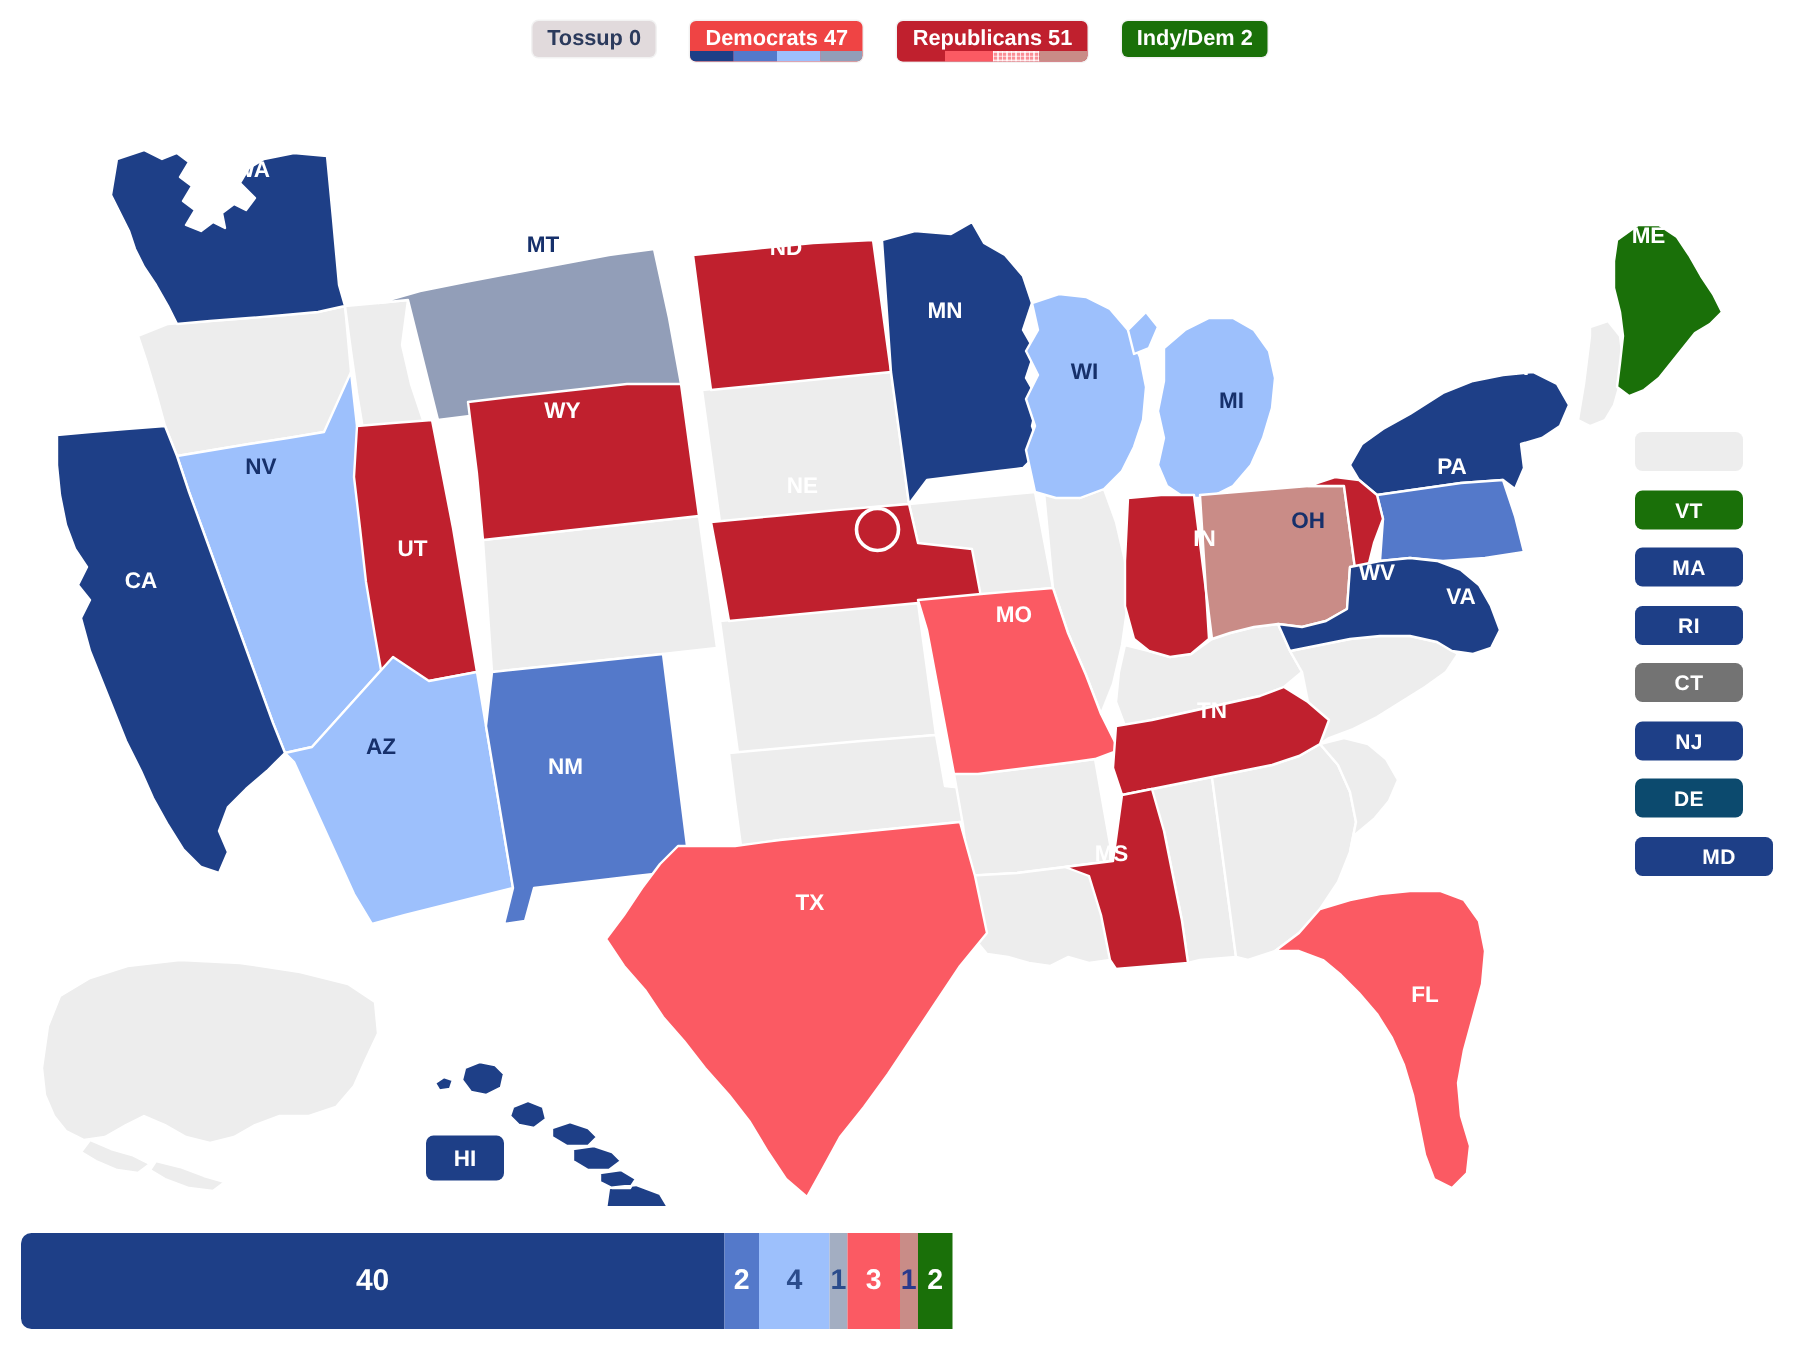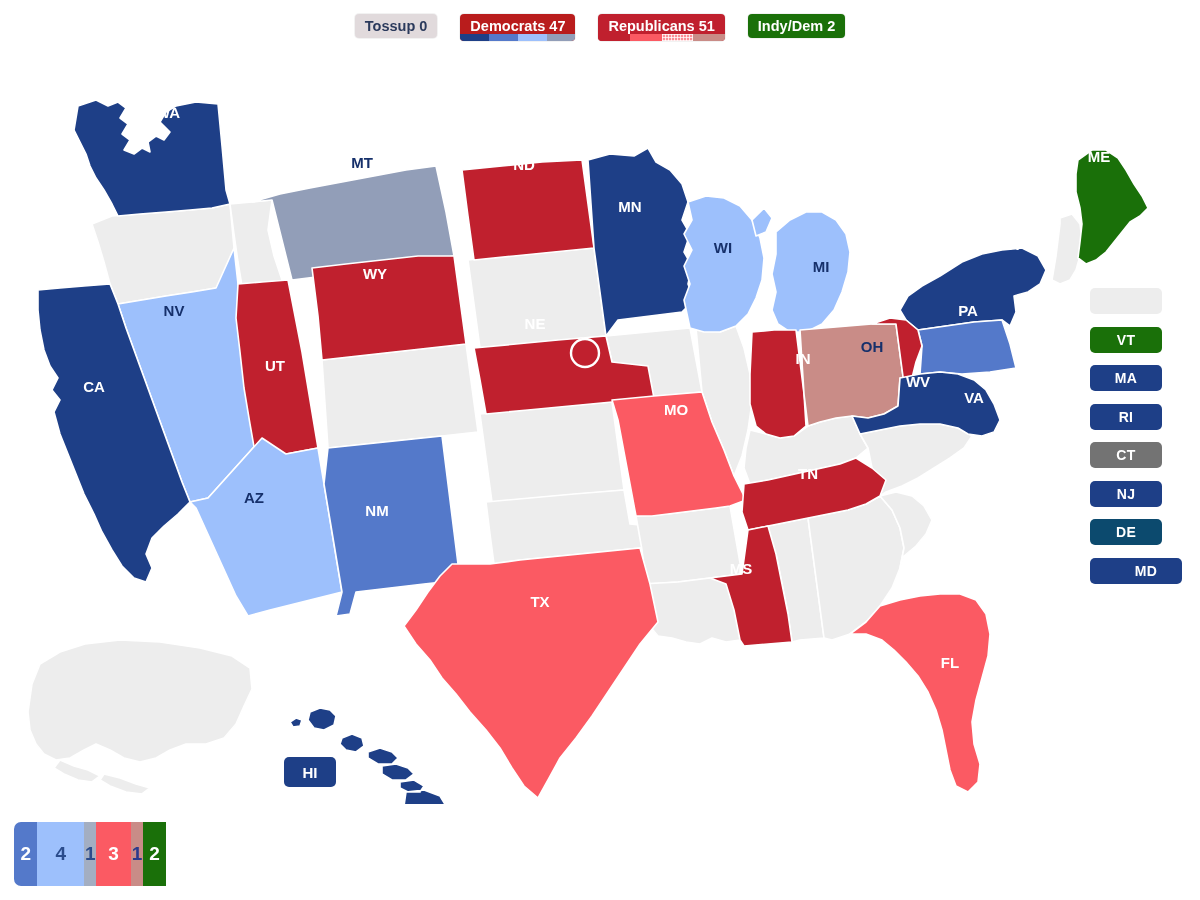--- a/index.html
+++ b/index.html
@@ -96,21 +96,21 @@
     font-size:20px;font-weight:bold;
     overflow:hidden;
   }
   .seg-sm{font-size:19px;}
 </style>
 </head>
 <body>
 
 <div id="legend">
     <div class="legend-chip chip-tossup" style="background: rgb(225, 218, 220); color: rgb(43, 58, 92); padding-bottom: 5px;"><span class="lbl">Tossup 0</span></div>
-    <div class="legend-chip chip-dem" style="background: #b91c1c; color: rgb(255, 255, 255);"><span class="lbl">Democrats 47</span><div class="legend-sub">
+    <div class="legend-chip chip-dem" style="background: #ef4444; color: rgb(255, 255, 255);"><span class="lbl">Democrats 47</span><div class="legend-sub">
         <span style="background: rgb(30, 63, 135);"></span>
         <span style="background: rgb(84, 121, 202);"></span>
         <span style="background: rgb(157, 192, 252);"></span>
         <span style="background: rgb(146, 158, 184);"></span>
       </div></div>
     <div class="legend-chip chip-rep" style="background: rgb(192, 32, 46); color: rgb(255, 255, 255);"><span class="lbl">Republicans 51</span><div class="legend-sub">
         <span style="background: rgb(192, 32, 46);"></span>
         <span style="background: rgb(251, 90, 99);"></span>
         <span class="hatch"></span>
         <span style="background: rgb(201, 140, 135);"></span>
@@ -222,20 +222,23 @@
     </div>
     <div class="sc" style="background: #0c4a6e; color: rgb(255, 255, 255);">
       <span>DE</span>
     </div>
     <div class="sc" style="background: rgb(30, 63, 135); color: rgb(255, 255, 255); padding-left: 20px;">
       <span>MD</span>
     </div>
   </div>
 
 <div id="tally">
+    <div class="seg" style="flex: 0 0 40%; background: rgb(30, 63, 135); color: rgb(255, 255, 255);">
+      <span>40</span>
+    </div>
     <div class="seg seg-sm" style="flex: 0 0 2%; background: rgb(84, 121, 202); color: rgb(255, 255, 255);">
       <span>2</span>
     </div>
     <div class="seg seg-sm" style="flex: 0 0 4%; background: rgb(157, 192, 252); color: rgb(43, 76, 140);">
       <span>4</span>
     </div>
     <div class="seg seg-sm" style="flex: 0 0 1%; background: rgb(163, 174, 194); color: rgb(43, 76, 140);">
       <span>1</span>
     </div>
     <div class="seg seg-sm" style="flex: 0 0 3%; background: rgb(251, 90, 99); color: rgb(255, 255, 255);">

